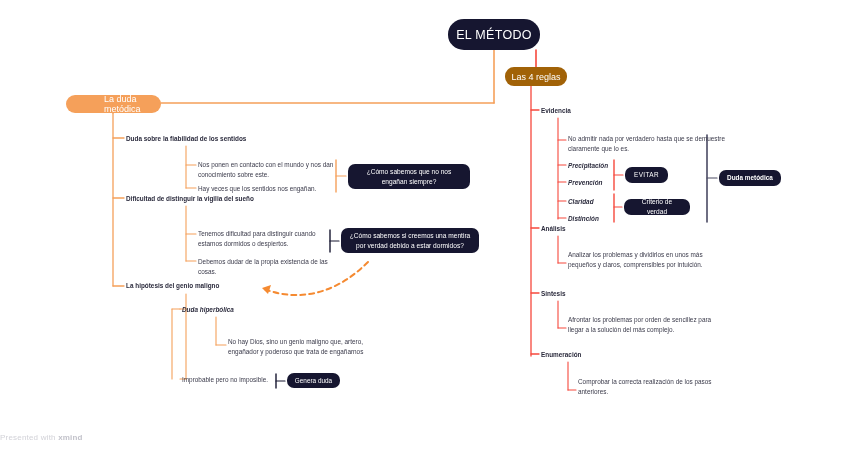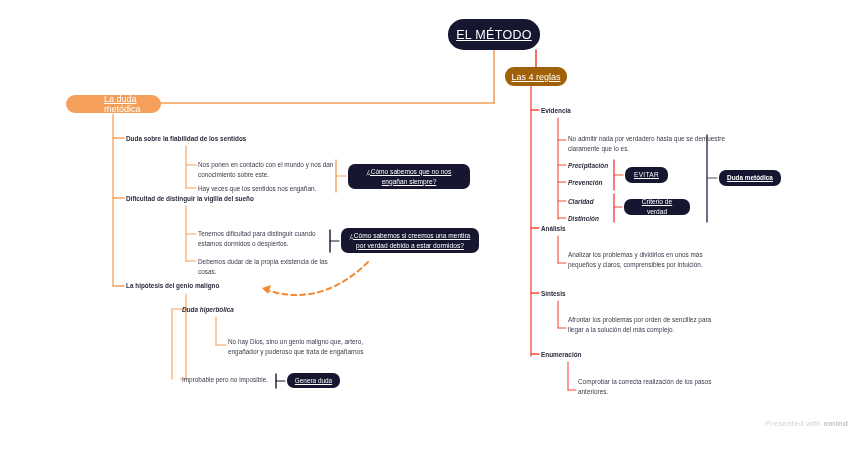--- a/index.html
+++ b/index.html
@@ -5,21 +5,21 @@
 <style>
   html,body{margin:0;padding:0;background:#ffffff;}
   body{
     width:848px;height:454px;position:relative;overflow:hidden;
     font-family:"Liberation Sans","DejaVu Sans",sans-serif;
     color:#2b2b3d;
   }
   #canvas{position:absolute;inset:0;width:848px;height:454px;}
   svg.lines{position:absolute;left:0;top:0;width:848px;height:454px;pointer-events:none;}
 
-  .node{position:absolute;box-sizing:border-box;text-decoration:underline;}
+  .node{position:absolute;box-sizing:border-box;}
 
   
   .root{
     left:448px;top:19px;width:92px;height:31px;
     background:#161630;color:#ffffff;
     border-radius:16px/15px;
     display:flex;align-items:center;justify-content:center;
     font-size:12.5px;letter-spacing:.3px;
   }
 
@@ -75,21 +75,21 @@
   .r-i3{left:568px;top:197px;}
   .r-i4{left:568px;top:214px;}
 
   .r-b1{left:568px;top:134px;width:158px;}
   .r-b2{left:568px;top:250px;width:158px;}
   .r-b3{left:568px;top:315px;width:158px;}
   .r-b4{left:578px;top:377px;width:158px;}
 
   
   .footer{
-    position:absolute;left:0;right:0;top:419px;text-align:right;
+    position:absolute;left:0;right:0;top:433px;text-align:left;
     font-size:8px;color:#d2d2d8;letter-spacing:.2px;
   }
   .footer b{color:#c2c2ca;font-weight:bold;}
 </style>
 </head>
 <body>
 
 <div id="canvas">
 
   <svg class="lines" viewBox="0 0 848 454">

